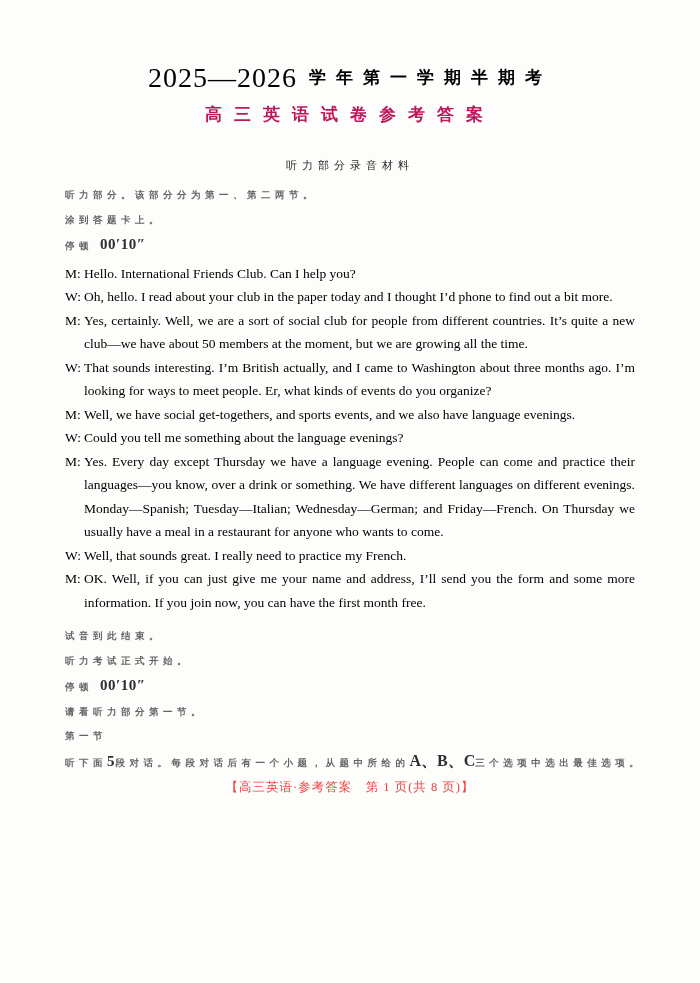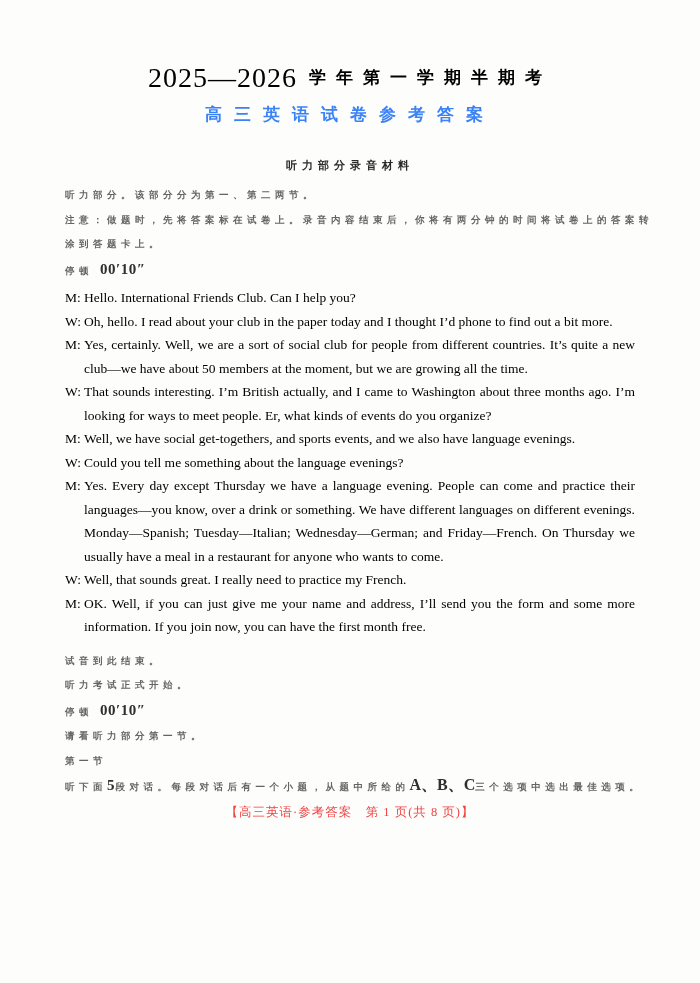--- a/index.html
+++ b/index.html
@@ -37,29 +37,29 @@
     margin-left:8px;
     vertical-align:middle;
   }
   .title-line2{
     margin-top:8px;
     text-align:center;
     font-family:"Liberation Sans", sans-serif;
     font-size:17px;
     font-weight:bold;
     letter-spacing:12px;
-    color:#3b82f6;
+    color:#be185d;
     white-space:nowrap;
   }
   .section-heading{
     margin-top:32px;
     text-align:center;
     font-family:"Liberation Sans", sans-serif;
     font-size:11px;
-    font-weight:bold;
+    font-weight:normal;
     letter-spacing:5px;
     color:#2a2a2a;
     white-space:nowrap;
   }
   
   .sblock{margin-top:10px;font-weight:bold;}
   .sline{
     font-size:9.5px;
     letter-spacing:4.5px;
     color:#646464;
@@ -121,21 +121,20 @@
     <span class="year">2025—2026</span>
     <span class="cn">学年第一学期半期考</span>
   </div>
 
   <div class="title-line2">高三英语试卷参考答案</div>
 
   <div class="section-heading">听力部分录音材料</div>
 
   <div class="sblock">
     <div class="sline">听力部分。该部分分为第一、第二两节。</div>
-    <div class="sline">注意：做题时，先将答案标在试卷上。录音内容结束后，你将有两分钟的时间将试卷上的答案转</div>
     <div class="sline">涂到答题卡上。</div>
     <div class="sline"><span>停顿</span><span class="pause-time">00′10″</span></div>
   </div>
 
   <div class="dialogue">
     <p><span class="spk">M:</span><span>Hello. International Friends Club. Can I help you?</span></p>
     <p><span class="spk">W:</span><span>Oh, hello. I read about your club in the paper today and I thought I’d phone to find out a bit more.</span></p>
     <p><span class="spk">M:</span><span>Yes, certainly. Well, we are a sort of social club for people from different countries. It’s quite a new club—we have about 50 members at the moment, but we are growing all the time.</span></p>
     <p><span class="spk">W:</span><span>That sounds interesting. I’m British actually, and I came to Washington about three months ago. I’m looking for ways to meet people. Er, what kinds of events do you organize?</span></p>
     <p><span class="spk">M:</span><span>Well, we have social get-togethers, and sports events, and we also have language evenings.</span></p>

